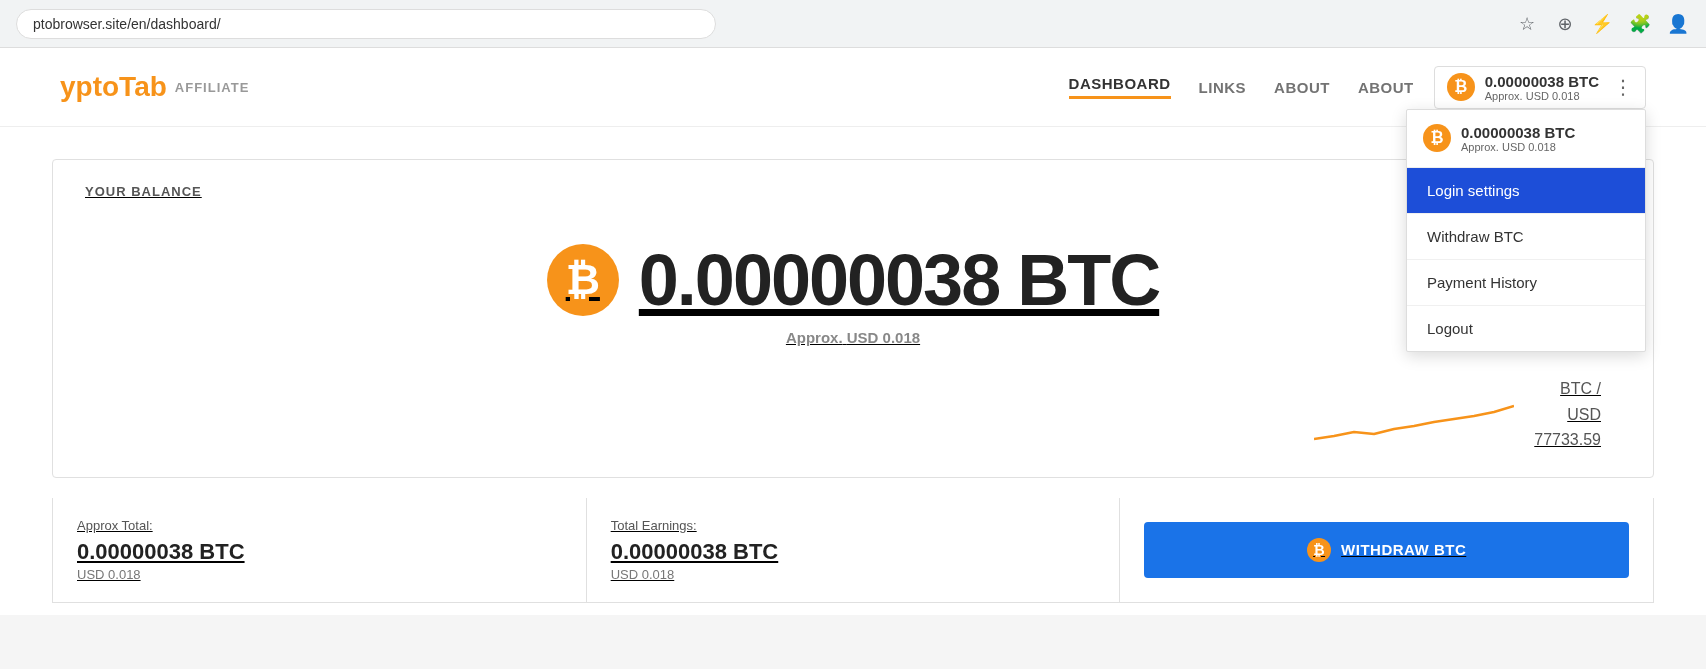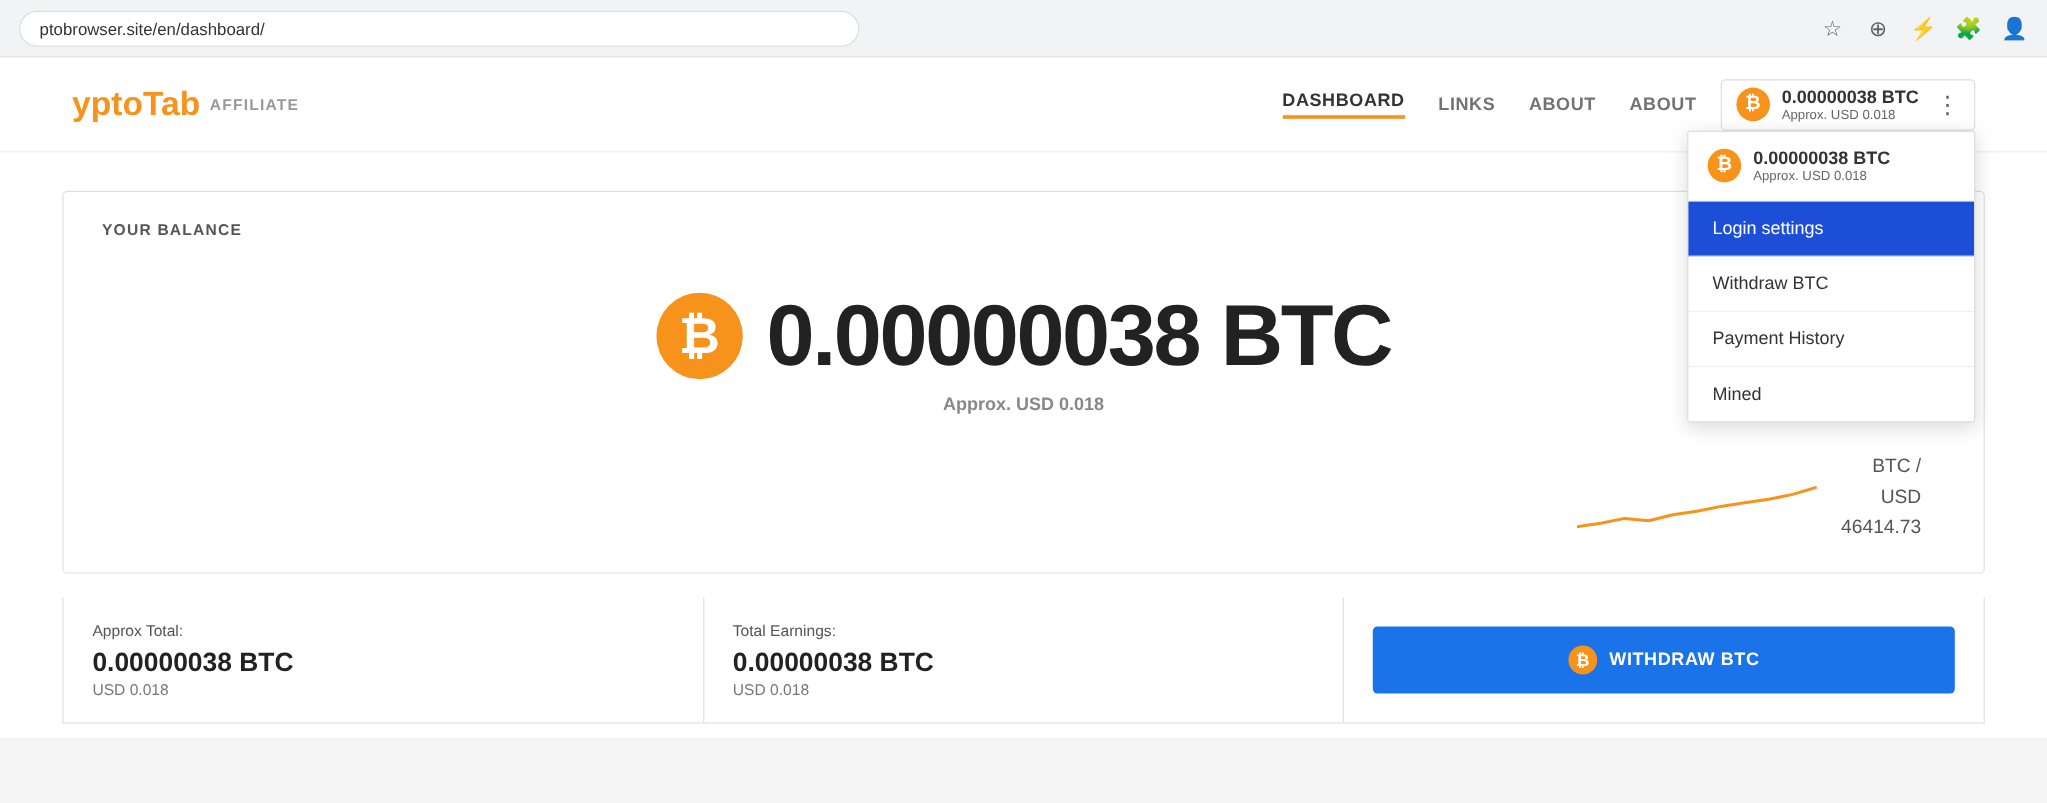--- a/index.html
+++ b/index.html
@@ -153,20 +153,21 @@
     }
     .dropdown-item:last-child { border-bottom: none; }
     .dropdown-item.active {
       background: #1d4ed8;
       color: white;
     }
 
     
     .main {
       padding: 12px;
+      text-decoration: underline;
     }
     .balance-section {
       background: white;
       margin: 20px 40px;
       padding: 24px 32px;
       border: 1px solid #e0e0e0;
       border-radius: 4px;
     }
     .balance-header {
       display: flex;
@@ -337,21 +338,21 @@
         <div class="dropdown-header">
           <div class="btc-icon">₿</div>
           <div>
             <div class="account-balance">0.00000038 BTC</div>
             <div class="account-usd">Approx. USD 0.018</div>
           </div>
         </div>
         <div class="dropdown-item active">Login settings</div>
         <div class="dropdown-item">Withdraw BTC</div>
         <div class="dropdown-item">Payment History</div>
-        <div class="dropdown-item">Mined</div>
+        <div class="dropdown-item">Logout</div>
       </div>
     </div>
   </div>
 
   <div class="main">
     <div class="balance-section">
       <div class="balance-header">
         <div class="your-balance-label">YOUR BALANCE</div>
         <div class="payment-history-link">PAYMENT HISTORY</div>
       </div>
@@ -366,21 +367,21 @@
         </div>
       </div>
 
       <div class="chart-area">
         <svg class="chart-svg" width="200" height="60">
           <polyline points="0,55 20,52 40,48 60,50 80,45 100,42 120,38 140,35 160,32 180,28 200,22" fill="none" stroke="#f7931a" stroke-width="2.5" stroke-linejoin="round"></polyline>
         </svg>
         <div class="chart-label">
           <div>BTC /</div>
           <div>USD</div>
-          <div>46414.73</div>
+          <div>77733.59</div>
         </div>
       </div>
     </div>
 
     <div class="stats-row">
       <div class="stat-cell">
         <div class="stat-label">Approx Total:</div>
         <div class="stat-value-btc">0.00000038 BTC</div>
         <div class="stat-value-usd">USD 0.018</div>
       </div>

